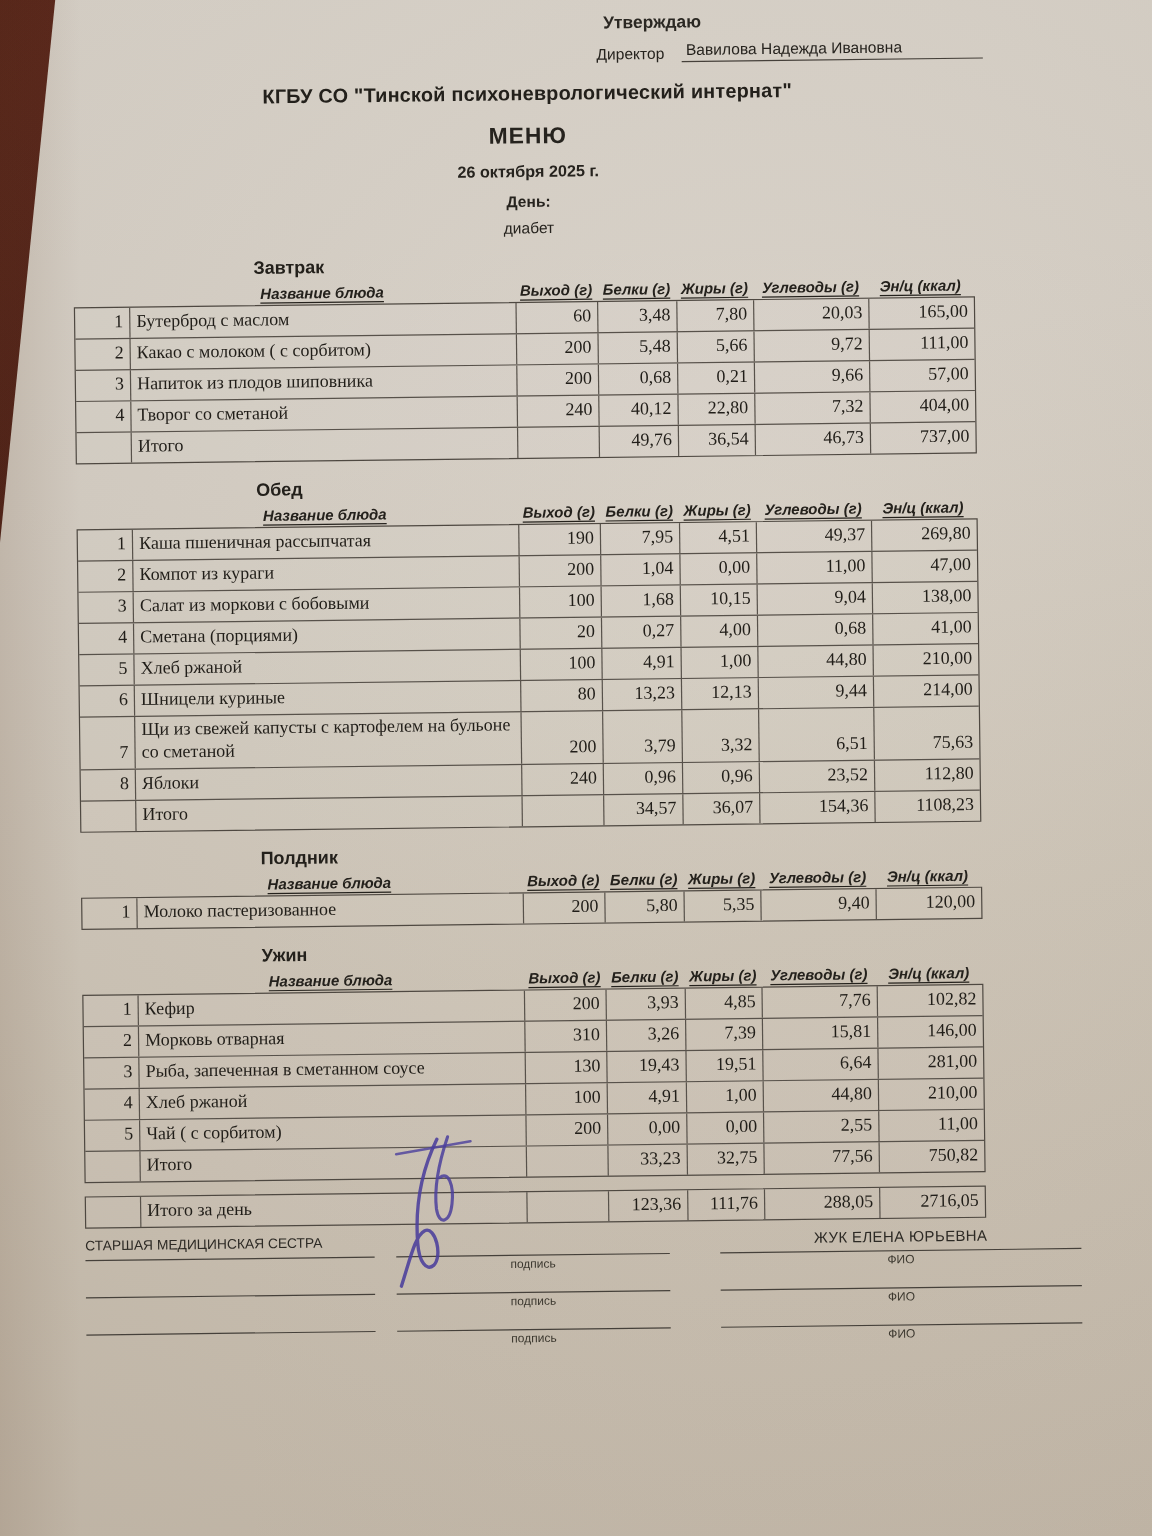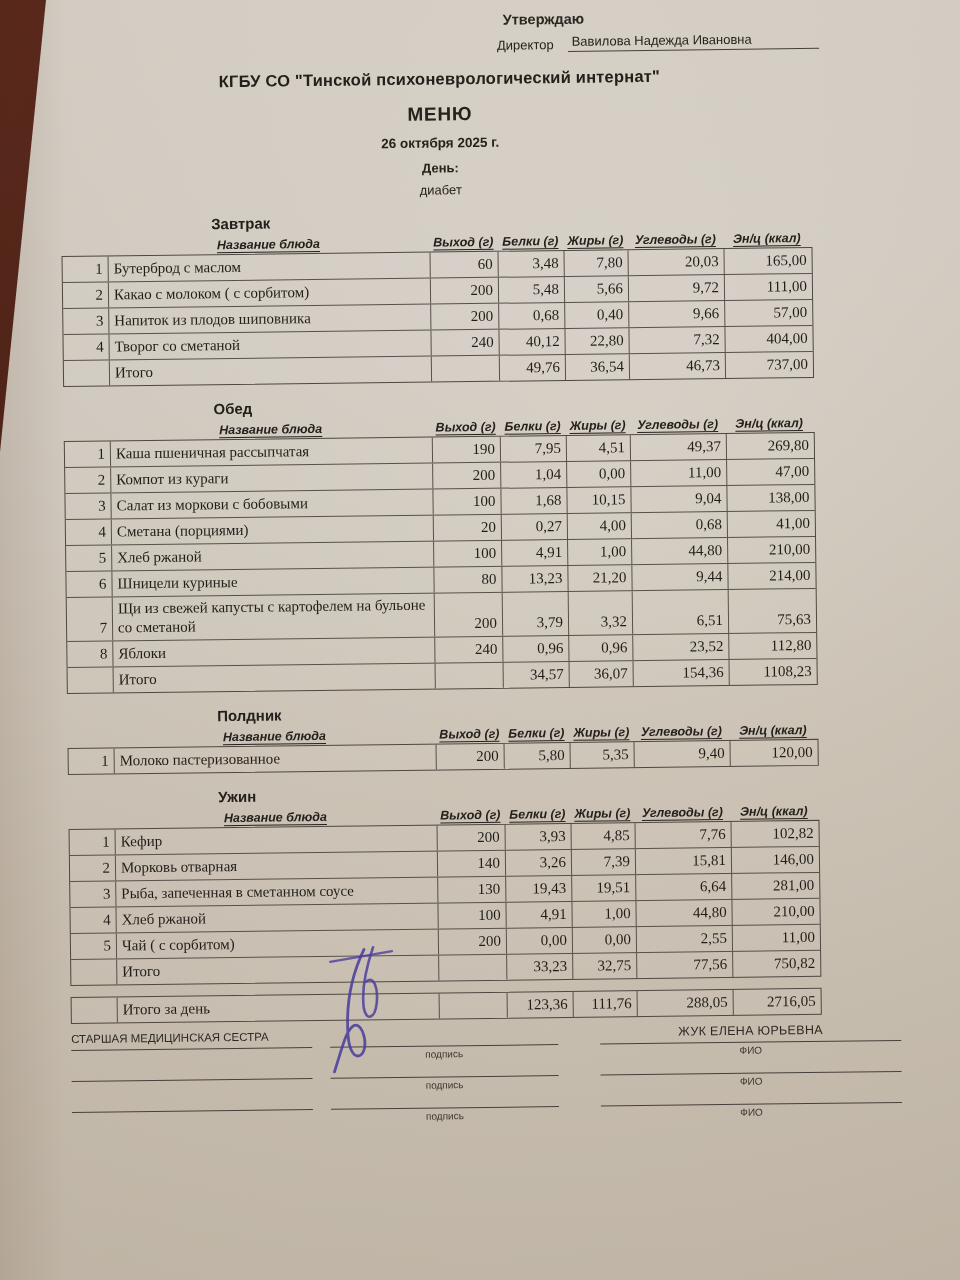--- a/index.html
+++ b/index.html
@@ -126,21 +126,21 @@
             <div class="cell c3">5,48</div>
             <div class="cell c4">5,66</div>
             <div class="cell c5">9,72</div>
             <div class="cell c6">111,00</div>
           </div>
           <div class="t-row">
             <div class="cell c0">3</div>
             <div class="cell c1">Напиток из плодов шиповника</div>
             <div class="cell c2">200</div>
             <div class="cell c3">0,68</div>
-            <div class="cell c4">0,40</div>
+            <div class="cell c4">0,21</div>
             <div class="cell c5">9,66</div>
             <div class="cell c6">57,00</div>
           </div>
           <div class="t-row">
             <div class="cell c0">4</div>
             <div class="cell c1">Творог со сметаной</div>
             <div class="cell c2">240</div>
             <div class="cell c3">40,12</div>
             <div class="cell c4">22,80</div>
             <div class="cell c5">7,32</div>
@@ -222,21 +222,21 @@
             <div class="cell c3">4,91</div>
             <div class="cell c4">1,00</div>
             <div class="cell c5">44,80</div>
             <div class="cell c6">210,00</div>
           </div>
           <div class="t-row">
             <div class="cell c0">6</div>
             <div class="cell c1">Шницели куриные</div>
             <div class="cell c2">80</div>
             <div class="cell c3">13,23</div>
-            <div class="cell c4">21,20</div>
+            <div class="cell c4">12,13</div>
             <div class="cell c5">9,44</div>
             <div class="cell c6">214,00</div>
           </div>
           <div class="t-row">
             <div class="cell c0">7</div>
             <div class="cell c1">Щи из свежей капусты с картофелем на бульоне со сметаной</div>
             <div class="cell c2">200</div>
             <div class="cell c3">3,79</div>
             <div class="cell c4">3,32</div>
             <div class="cell c5">6,51</div>
@@ -322,21 +322,21 @@
             <div class="cell c1">Кефир</div>
             <div class="cell c2">200</div>
             <div class="cell c3">3,93</div>
             <div class="cell c4">4,85</div>
             <div class="cell c5">7,76</div>
             <div class="cell c6">102,82</div>
           </div>
           <div class="t-row">
             <div class="cell c0">2</div>
             <div class="cell c1">Морковь отварная</div>
-            <div class="cell c2">140</div>
+            <div class="cell c2">310</div>
             <div class="cell c3">3,26</div>
             <div class="cell c4">7,39</div>
             <div class="cell c5">15,81</div>
             <div class="cell c6">146,00</div>
           </div>
           <div class="t-row">
             <div class="cell c0">3</div>
             <div class="cell c1">Рыба, запеченная в сметанном соусе</div>
             <div class="cell c2">130</div>
             <div class="cell c3">19,43</div>

